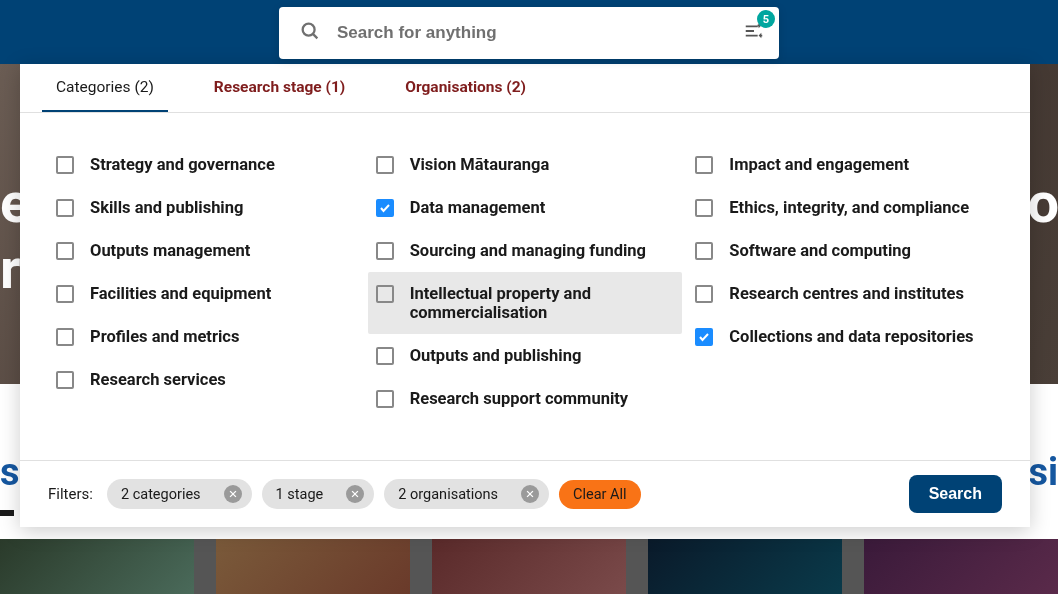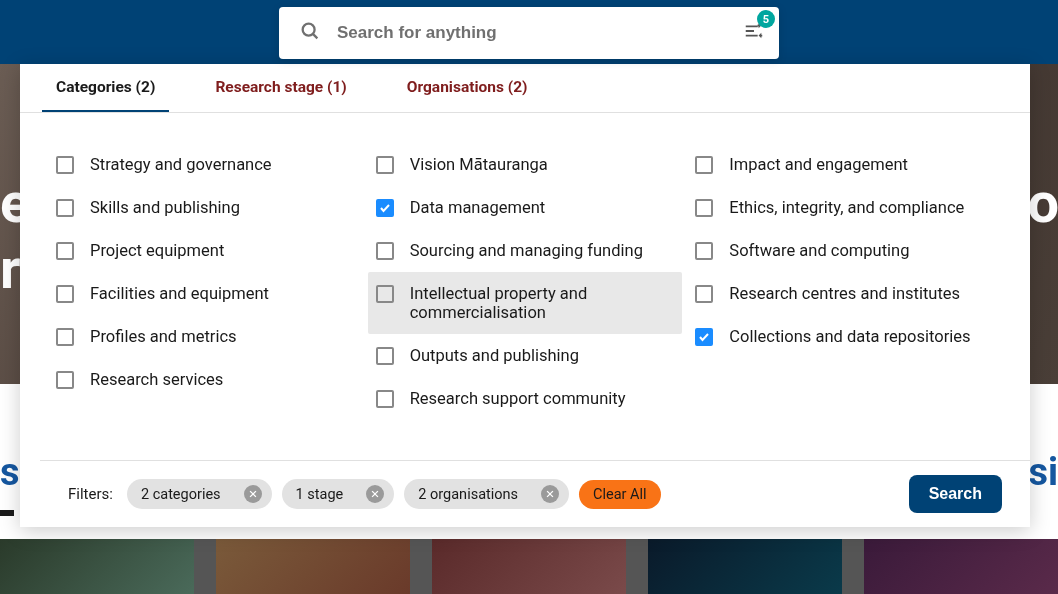--- a/index.html
+++ b/index.html
@@ -138,27 +138,28 @@
     color: #7f1d1d;
     cursor: pointer;
     margin-right: 32px;
     border-bottom: 2px solid transparent;
     position: relative;
     font-weight: bold;
   }
   .tab.active {
     color: #1a1a1a;
     border-bottom: 2px solid #004275;
-    font-weight: 700;
+    font-weight: 400;
   }
   .grid-area {
     padding: 30px 28px 40px;
     display: grid;
     grid-template-columns: repeat(3, 1fr);
     column-gap: 5px;
+    font-weight: bold;
   }
   .col { display: flex; flex-direction: column; }
   .chk-row {
     display: flex;
     align-items: flex-start;
     padding: 12px 8px;
     cursor: pointer;
     font-size: 16.5px;
     color: #1a1a1a;
     border-radius: 2px;
@@ -181,21 +182,20 @@
   }
   .chk-box.checked svg { display: block; }
   .chk-box svg { display: none; }
 
   .footer {
     border-top: 1px solid #e0e0e0;
     padding: 14px 28px;
     display: flex;
     align-items: center;
     gap: 10px;
-    margin-left: 20px;
   }
   .filters-label { font-size: 15px; color: #1a1a1a; margin-right: 4px; }
   .chip {
     background: #e2e2e2;
     border-radius: 18px;
     padding: 6px 10px 6px 14px;
     font-size: 14.5px;
     display: inline-flex;
     align-items: center;
     color: #1a1a1a;
@@ -278,21 +278,21 @@
         <div class="chk-row">
           <span class="chk-box"></span>
           <span>Strategy and governance</span>
         </div>
         <div class="chk-row">
           <span class="chk-box"></span>
           <span>Skills and publishing</span>
         </div>
         <div class="chk-row">
           <span class="chk-box"></span>
-          <span>Project equipment</span>
+          <span>Outputs management</span>
         </div>
         <div class="chk-row">
           <span class="chk-box"></span>
           <span>Facilities and equipment</span>
         </div>
         <div class="chk-row">
           <span class="chk-box"></span>
           <span>Profiles and metrics</span>
         </div>
         <div class="chk-row">

